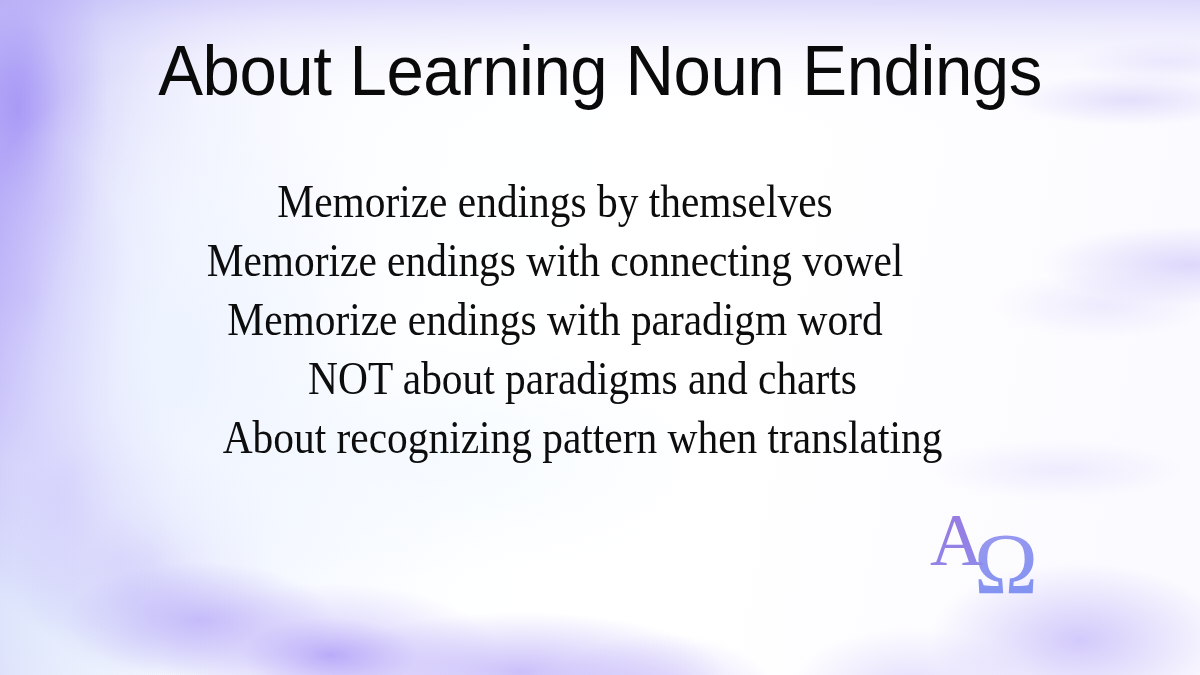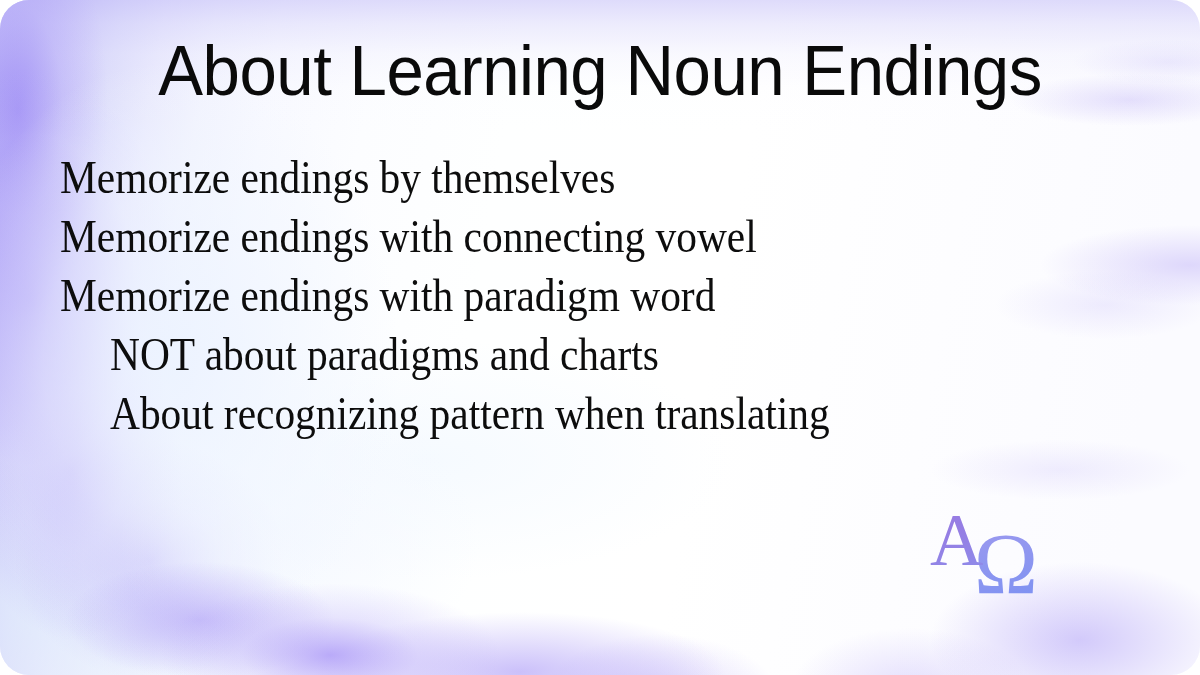--- a/index.html
+++ b/index.html
@@ -8,21 +8,20 @@
     padding: 0;
     background: #ffffff;
   }
   #slide {
     position: relative;
     width: 1200px;
     height: 675px;
     overflow: hidden;
     background-color: #fbfcff;
     font-family: "Liberation Serif", "DejaVu Serif", serif;
-    border-radius: 29px;
   }
 
   
   .bg-layer {
     position: absolute;
     inset: 0;
     pointer-events: none;
   }
   
   #bg-base {
@@ -106,22 +105,23 @@
     letter-spacing: -0.5px;
     transform: scaleX(0.96);
     transform-origin: 50% 50%;
     white-space: nowrap;
   }
 
   
   #body-block {
     position: absolute;
     left: 60px;
-    top: 148px;
+    top: 172px;
     width: 1100px;
+    text-align: center;
   }
   .body-line {
     font-family: "Liberation Serif", "DejaVu Serif", serif;
     font-size: 46px;
     font-weight: 400;
     line-height: 59px;
     color: #0d0d0d;
     white-space: nowrap;
     transform: scaleX(0.90);
     transform-origin: 0% 50%;

